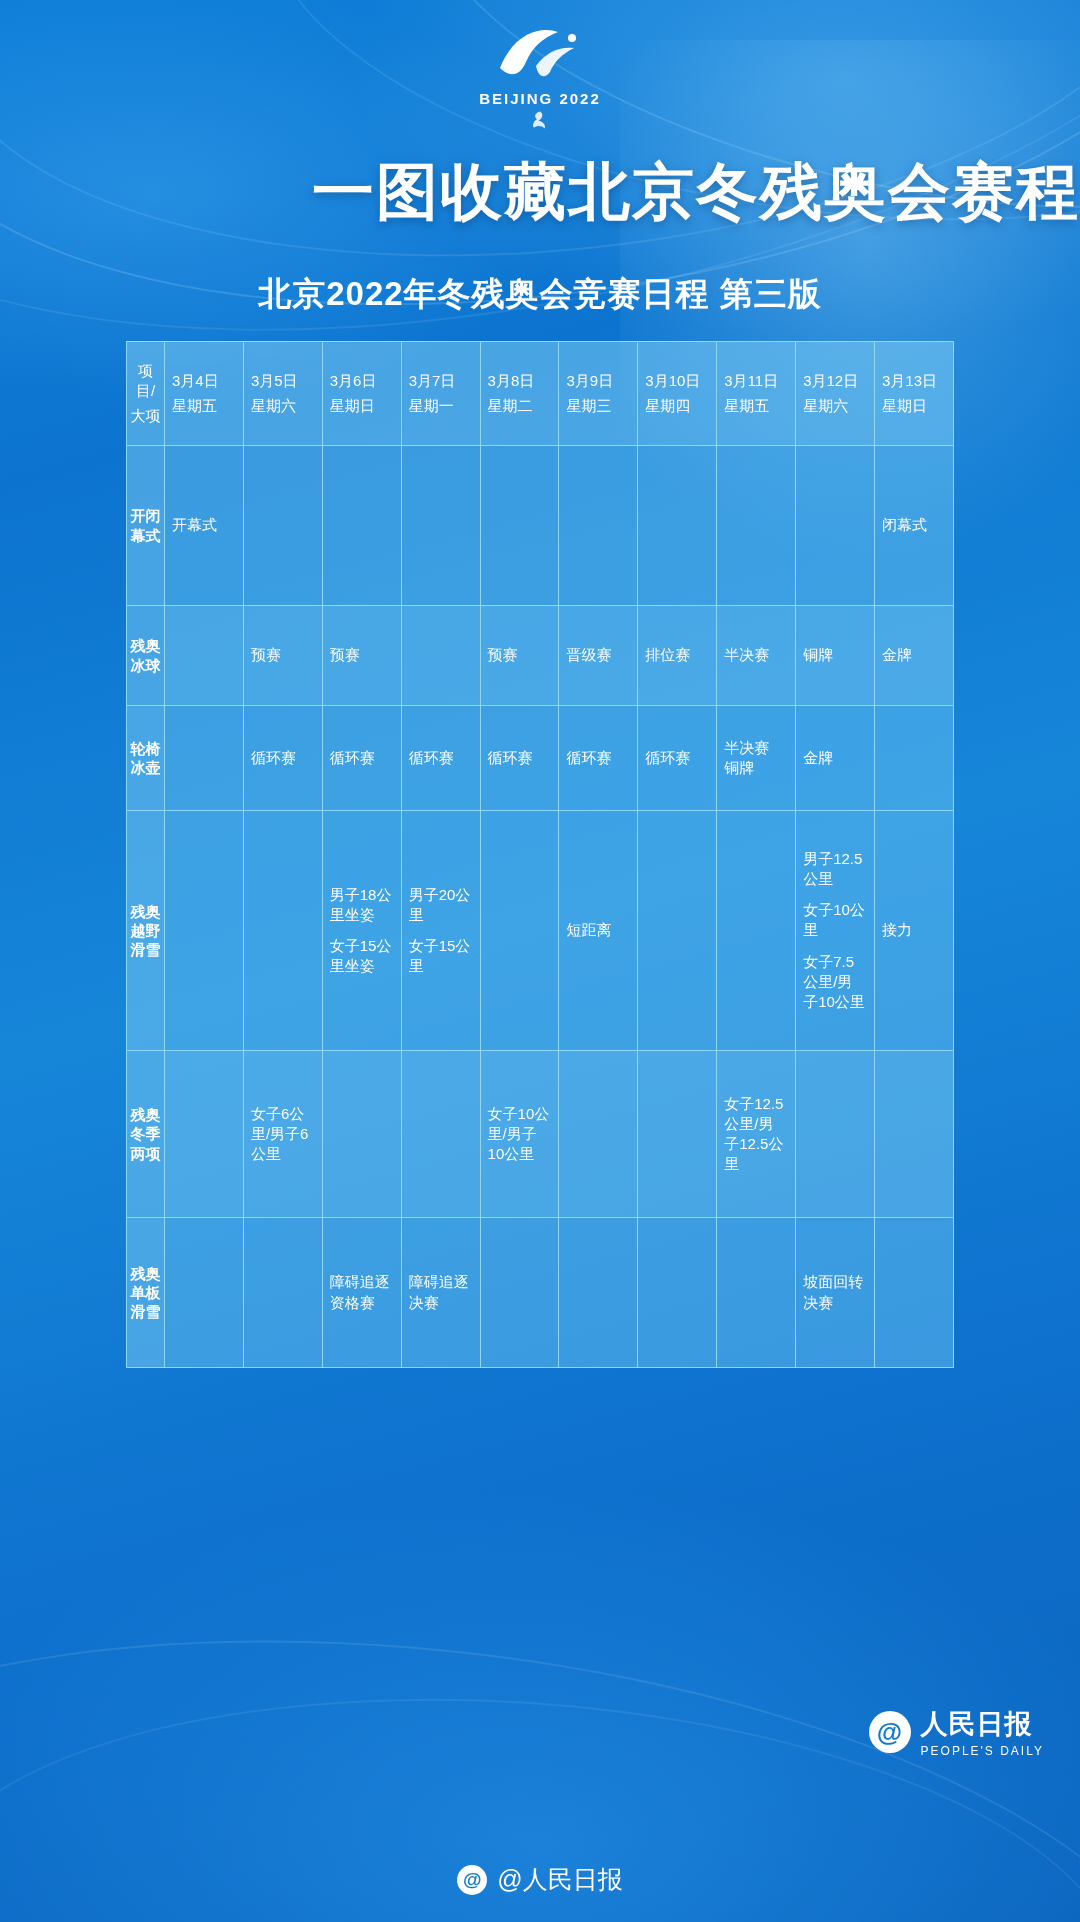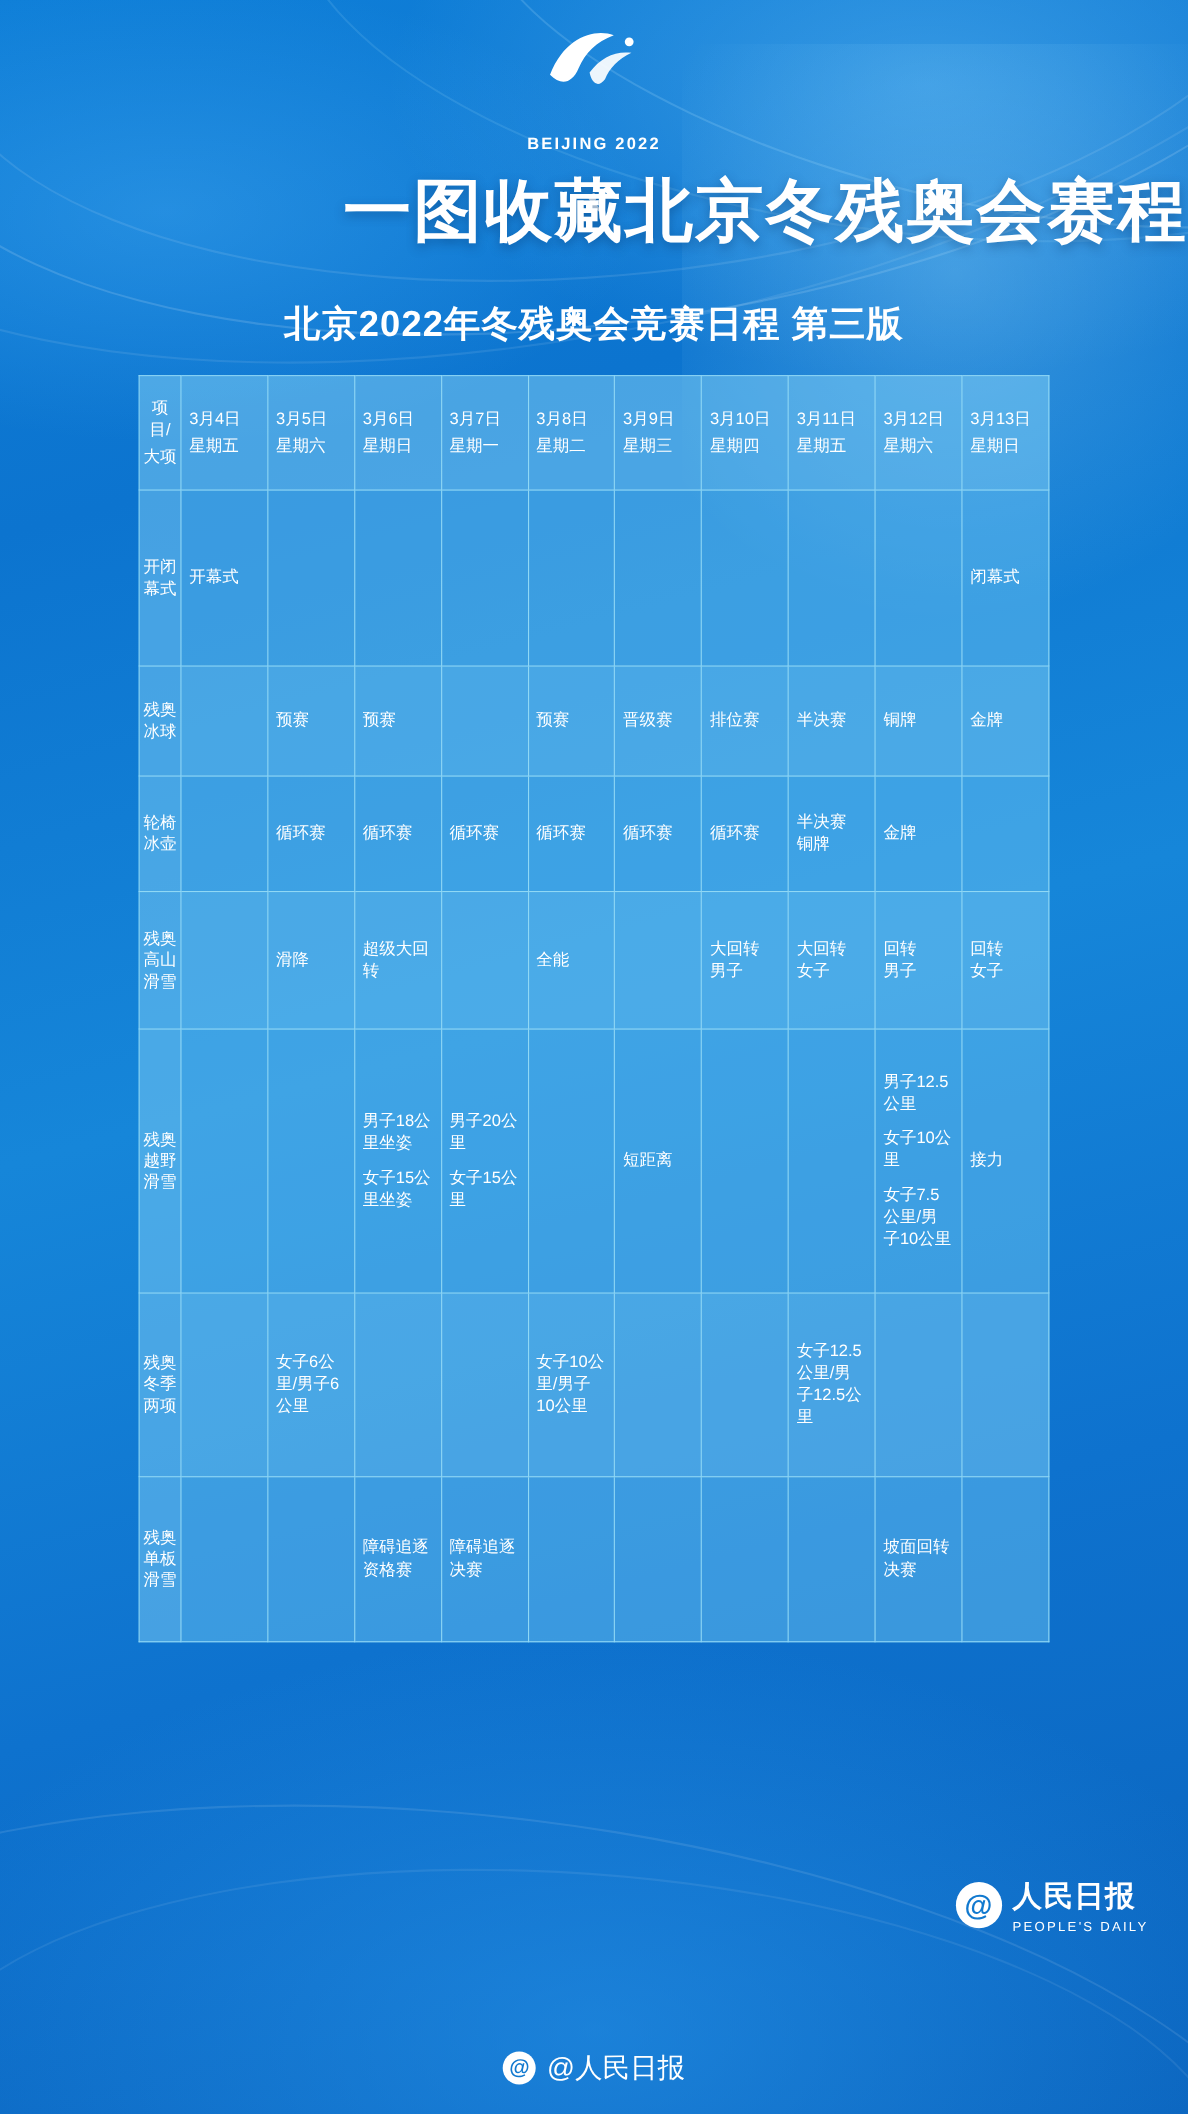--- a/index.html
+++ b/index.html
@@ -38,21 +38,20 @@
   .glow-r { position:absolute; right:-160px; top: 40px; width: 620px; height: 520px; background: radial-gradient(circle at 40% 40%, rgba(160,225,255,0.30), rgba(160,225,255,0) 65%); }
 
   header.logo-area {
     position: relative;
     height: 142px;
     display: flex;
     flex-direction: column;
     align-items: center;
     justify-content: flex-start;
     padding-top: 22px;
-    gap: 32px;
   }
   .agitos {
     width: 120px;
     height: 64px;
     position: relative;
   }
   .brand-text {
     margin-top: 4px;
     color: #ffffff;
     font-size: 15px;
@@ -116,21 +115,21 @@
     height: 104px;
     vertical-align: middle;
   }
   thead th.corner { width: 38px; text-align: center; padding: 19px 3px; }
   thead th .d1 { display:block; }
   thead th .d2 { display:block; margin-top: 4px; }
 
   tbody th.rowhead {
     width: 38px;
     background: rgba(150, 220, 250, 0.26);
-    font-weight: normal;
+    font-weight: bold;
     text-align: center;
     padding: 6px 3px;
     font-size: 15px;
     line-height: 1.28;
   }
   tbody td { background: rgba(120, 205, 248, 0.22); }
   tbody tr.alt td { background: rgba(138, 214, 250, 0.30); }
   tbody td.cell { text-align: left; }
   tbody td .p { margin: 0; }
   tbody td .p + .p { margin-top: 11px; }
@@ -335,47 +334,20 @@
               <div class="p">循环赛</div>
             </td>
             <td class="cell">
               <div class="p">半决赛<br>铜牌</div>
             </td>
             <td class="cell">
               <div class="p">金牌</div>
             </td>
             <td class="cell"></td>
           </tr>
-          <tr class="r-alpine alt">
-            <th class="rowhead">残奥高山滑雪</th>
-            <td class="cell"></td>
-            <td class="cell">
-              <div class="p">滑降</div>
-            </td>
-            <td class="cell">
-              <div class="p">超级大回转</div>
-            </td>
-            <td class="cell"></td>
-            <td class="cell">
-              <div class="p">全能</div>
-            </td>
-            <td class="cell"></td>
-            <td class="cell">
-              <div class="p">大回转<br>男子</div>
-            </td>
-            <td class="cell">
-              <div class="p">大回转<br>女子</div>
-            </td>
-            <td class="cell">
-              <div class="p">回转<br>男子</div>
-            </td>
-            <td class="cell">
-              <div class="p">回转<br>女子</div>
-            </td>
-          </tr>
           <tr class="r-cross">
             <th class="rowhead">残奥越野滑雪</th>
             <td class="cell"></td>
             <td class="cell"></td>
             <td class="cell">
               <div class="p">男子18公里坐姿</div>
               <div class="p">女子15公里坐姿</div>
             </td>
             <td class="cell">
               <div class="p">男子20公里</div>

